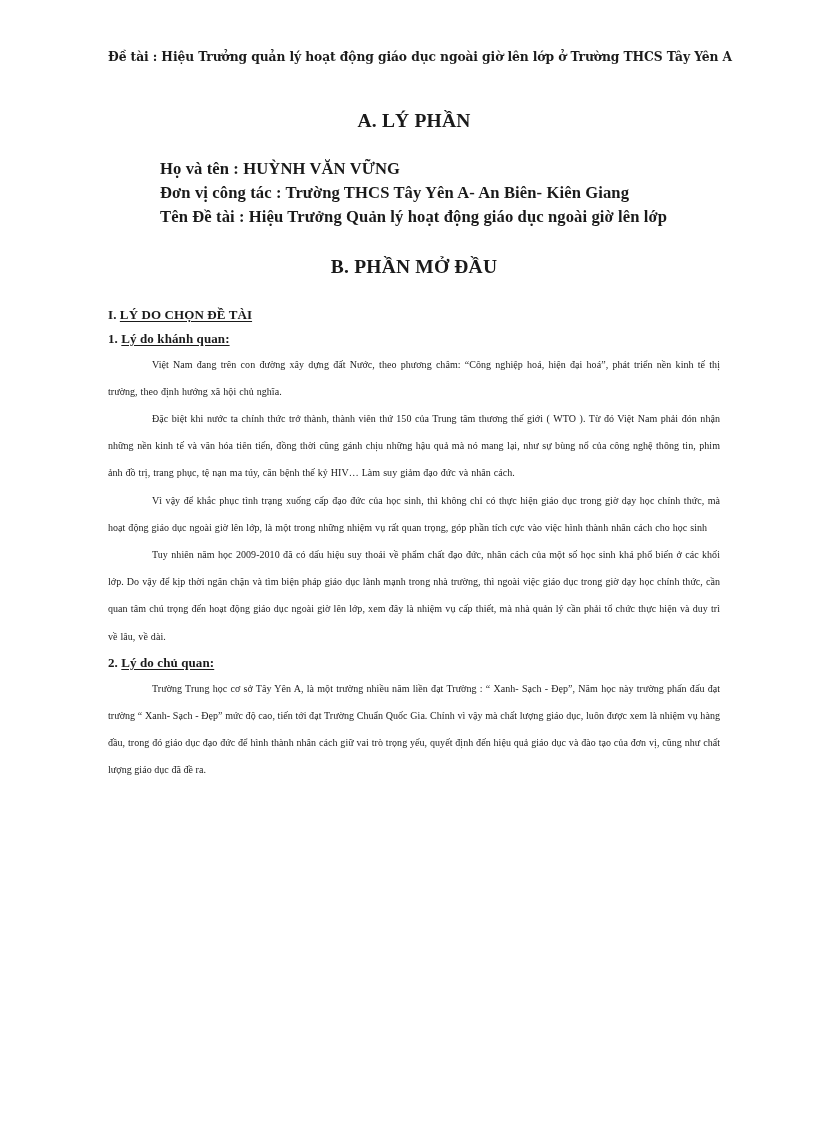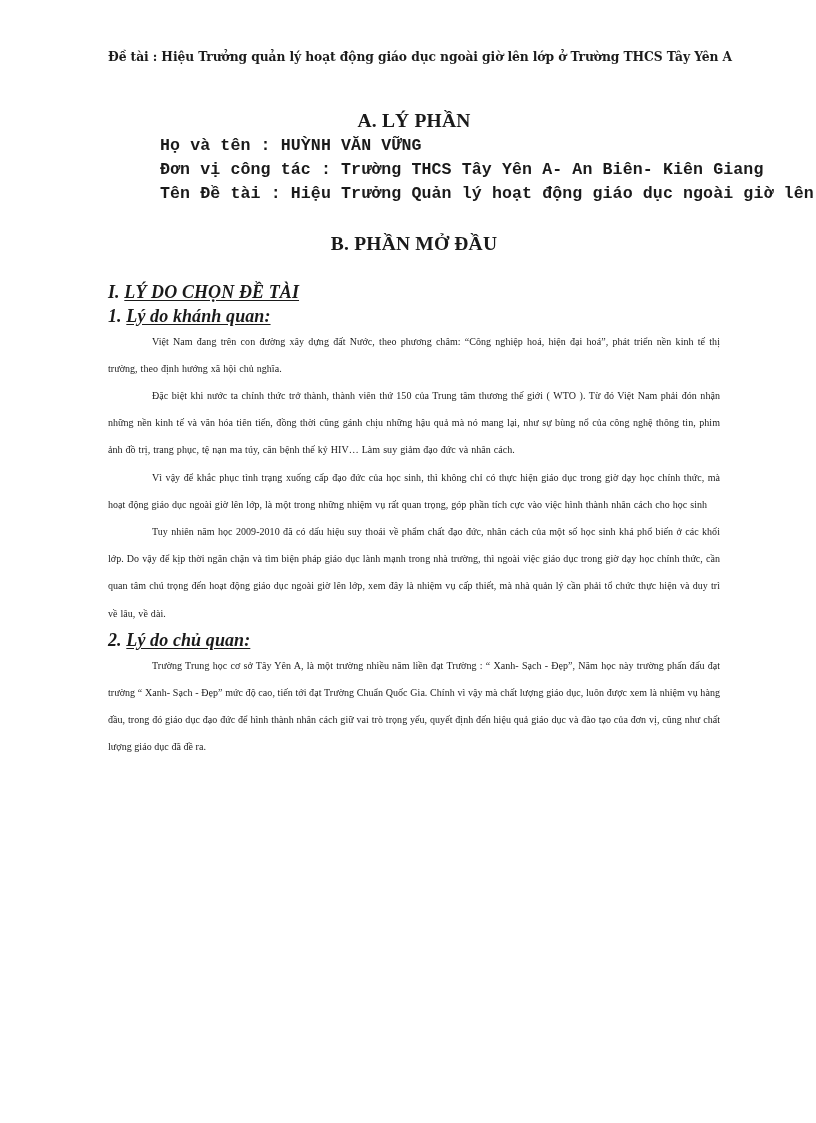--- a/index.html
+++ b/index.html
@@ -68,38 +68,37 @@
     text-align: center;
     font-weight: bold;
     font-size: 19.5px;
     line-height: 26px;
     letter-spacing: 0.2px;
   }
   .h-lylich { margin-top: 43px; }
   .h-phanmodau { margin-top: 24px; }
 
   .info-block {
+    margin-top: 23px;
     padding-left: 52px;
-    font-family: Liberation Mono, monospace;
   }
   .info-line {
     font-weight: bold;
     font-size: 16.6px;
     line-height: 24.2px;
     letter-spacing: 0.1px;
     white-space: nowrap;
   }
 
   .sec-heading {
     font-weight: bold;
-    font-size: 18px;
+    font-size: 13px;
     line-height: 24px;
     letter-spacing: 0.1px;
     white-space: nowrap;
-    font-style: italic;
   }
   .sec-heading .num { text-decoration: none; }
   .sec-heading .u { text-decoration: underline; text-underline-offset: 2px; }
   .sec-roman { margin-top: 23px; }
   .sec-sub { margin-top: 0px; }
   .sec-sub-2 { margin-top: 1px; }
 
   
   p.body {
     margin: 0;

